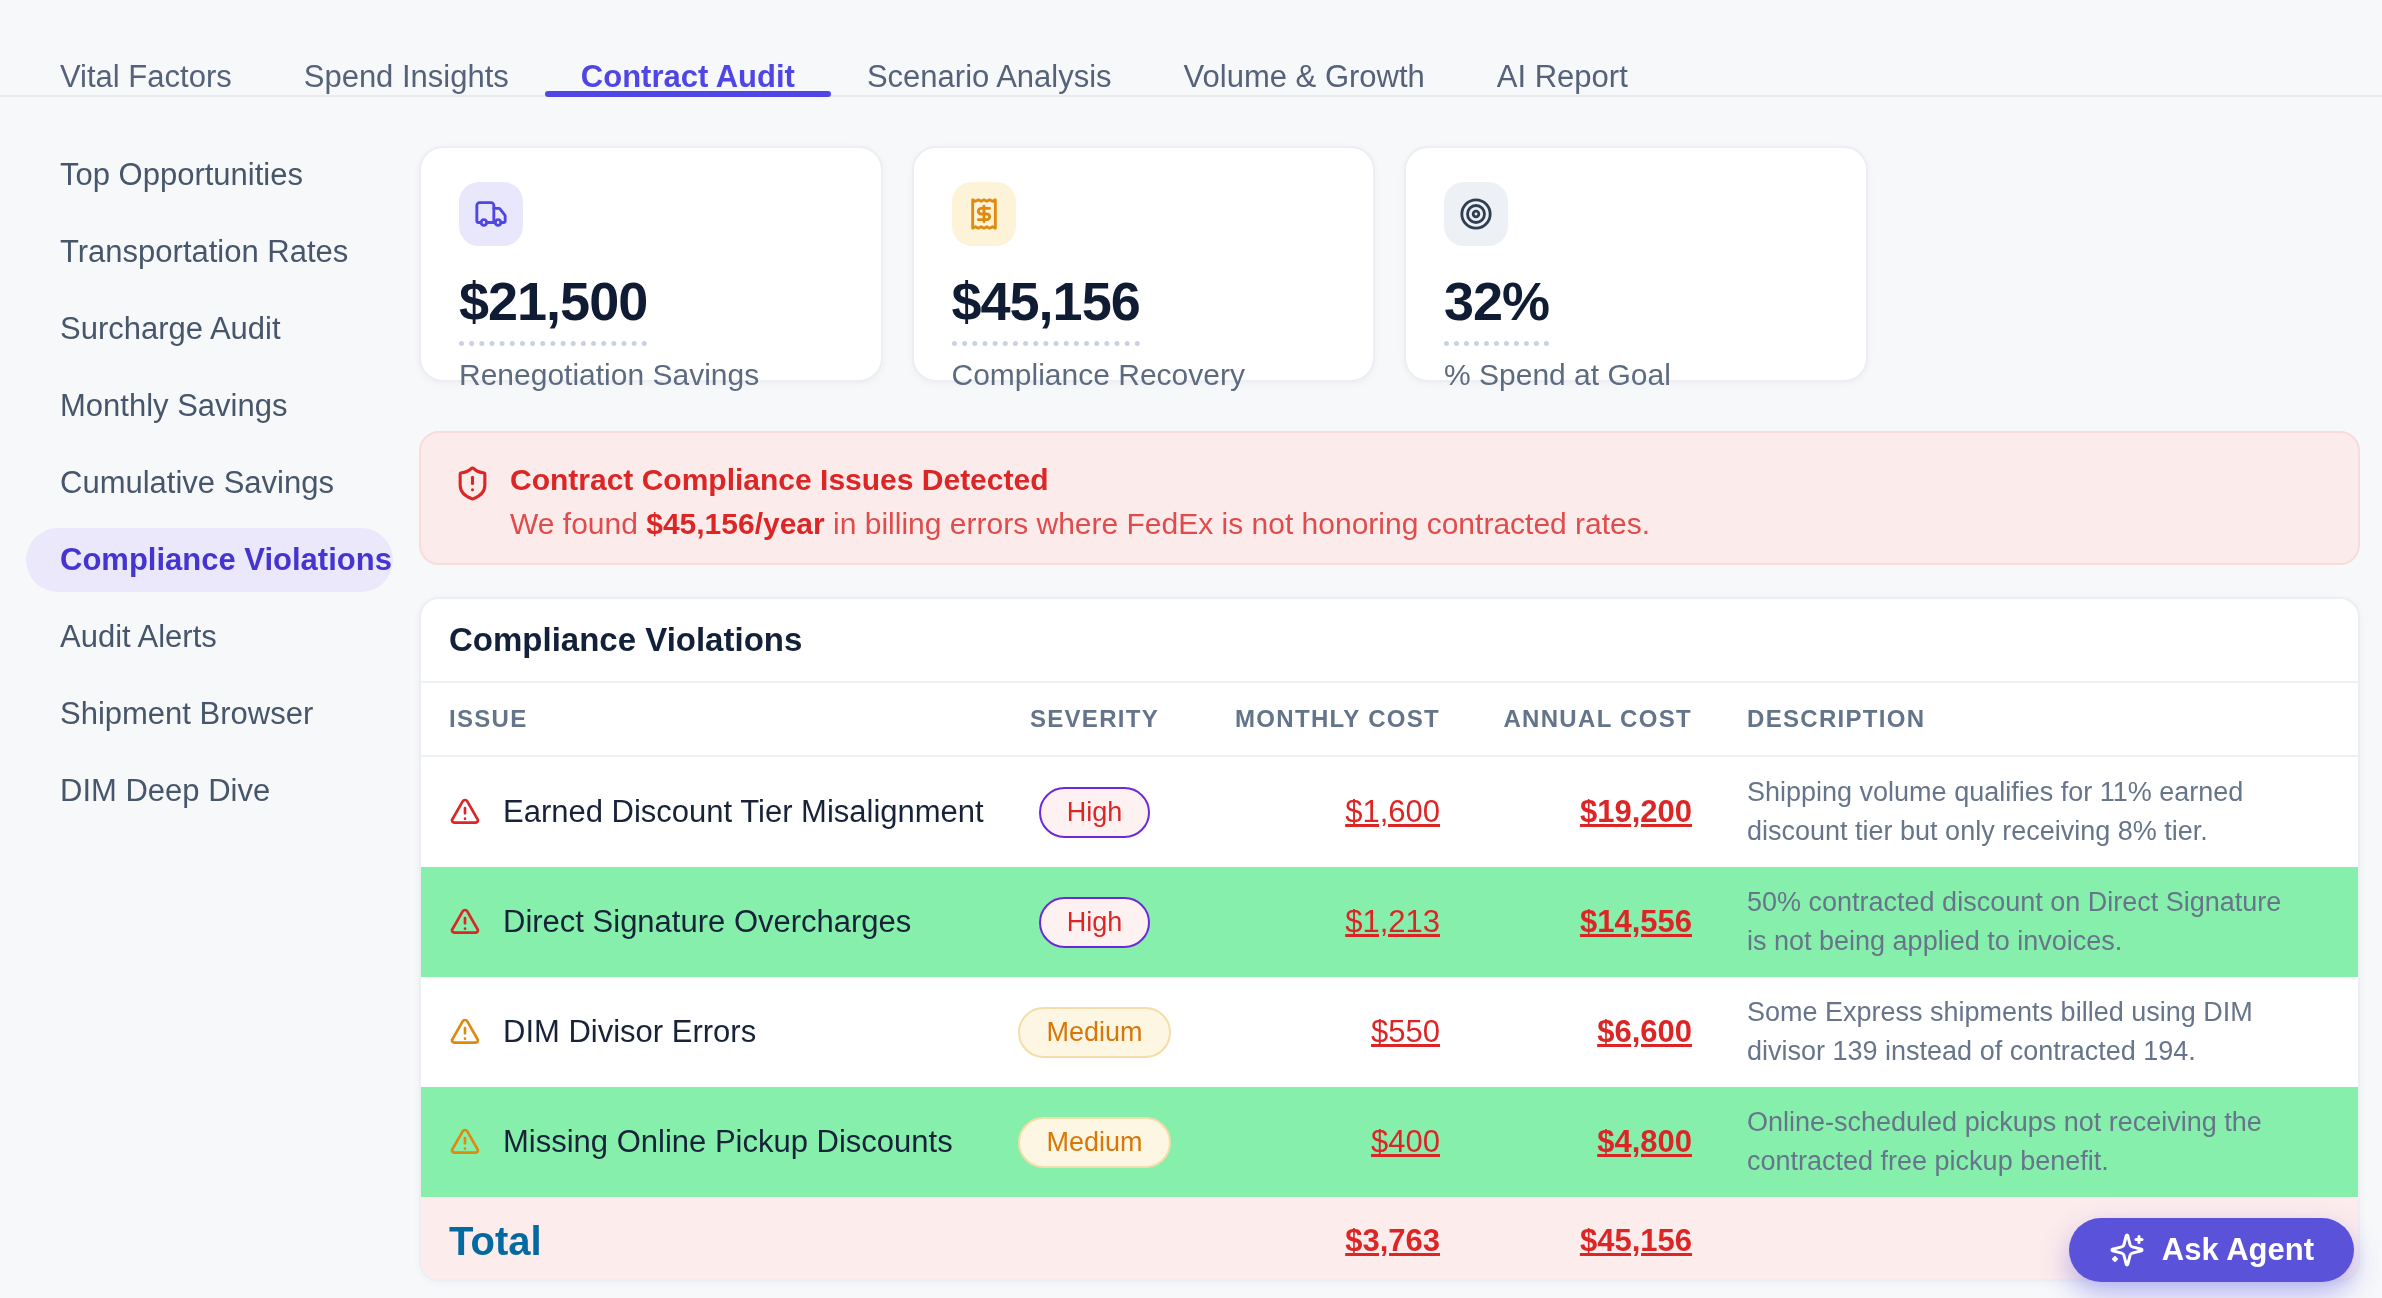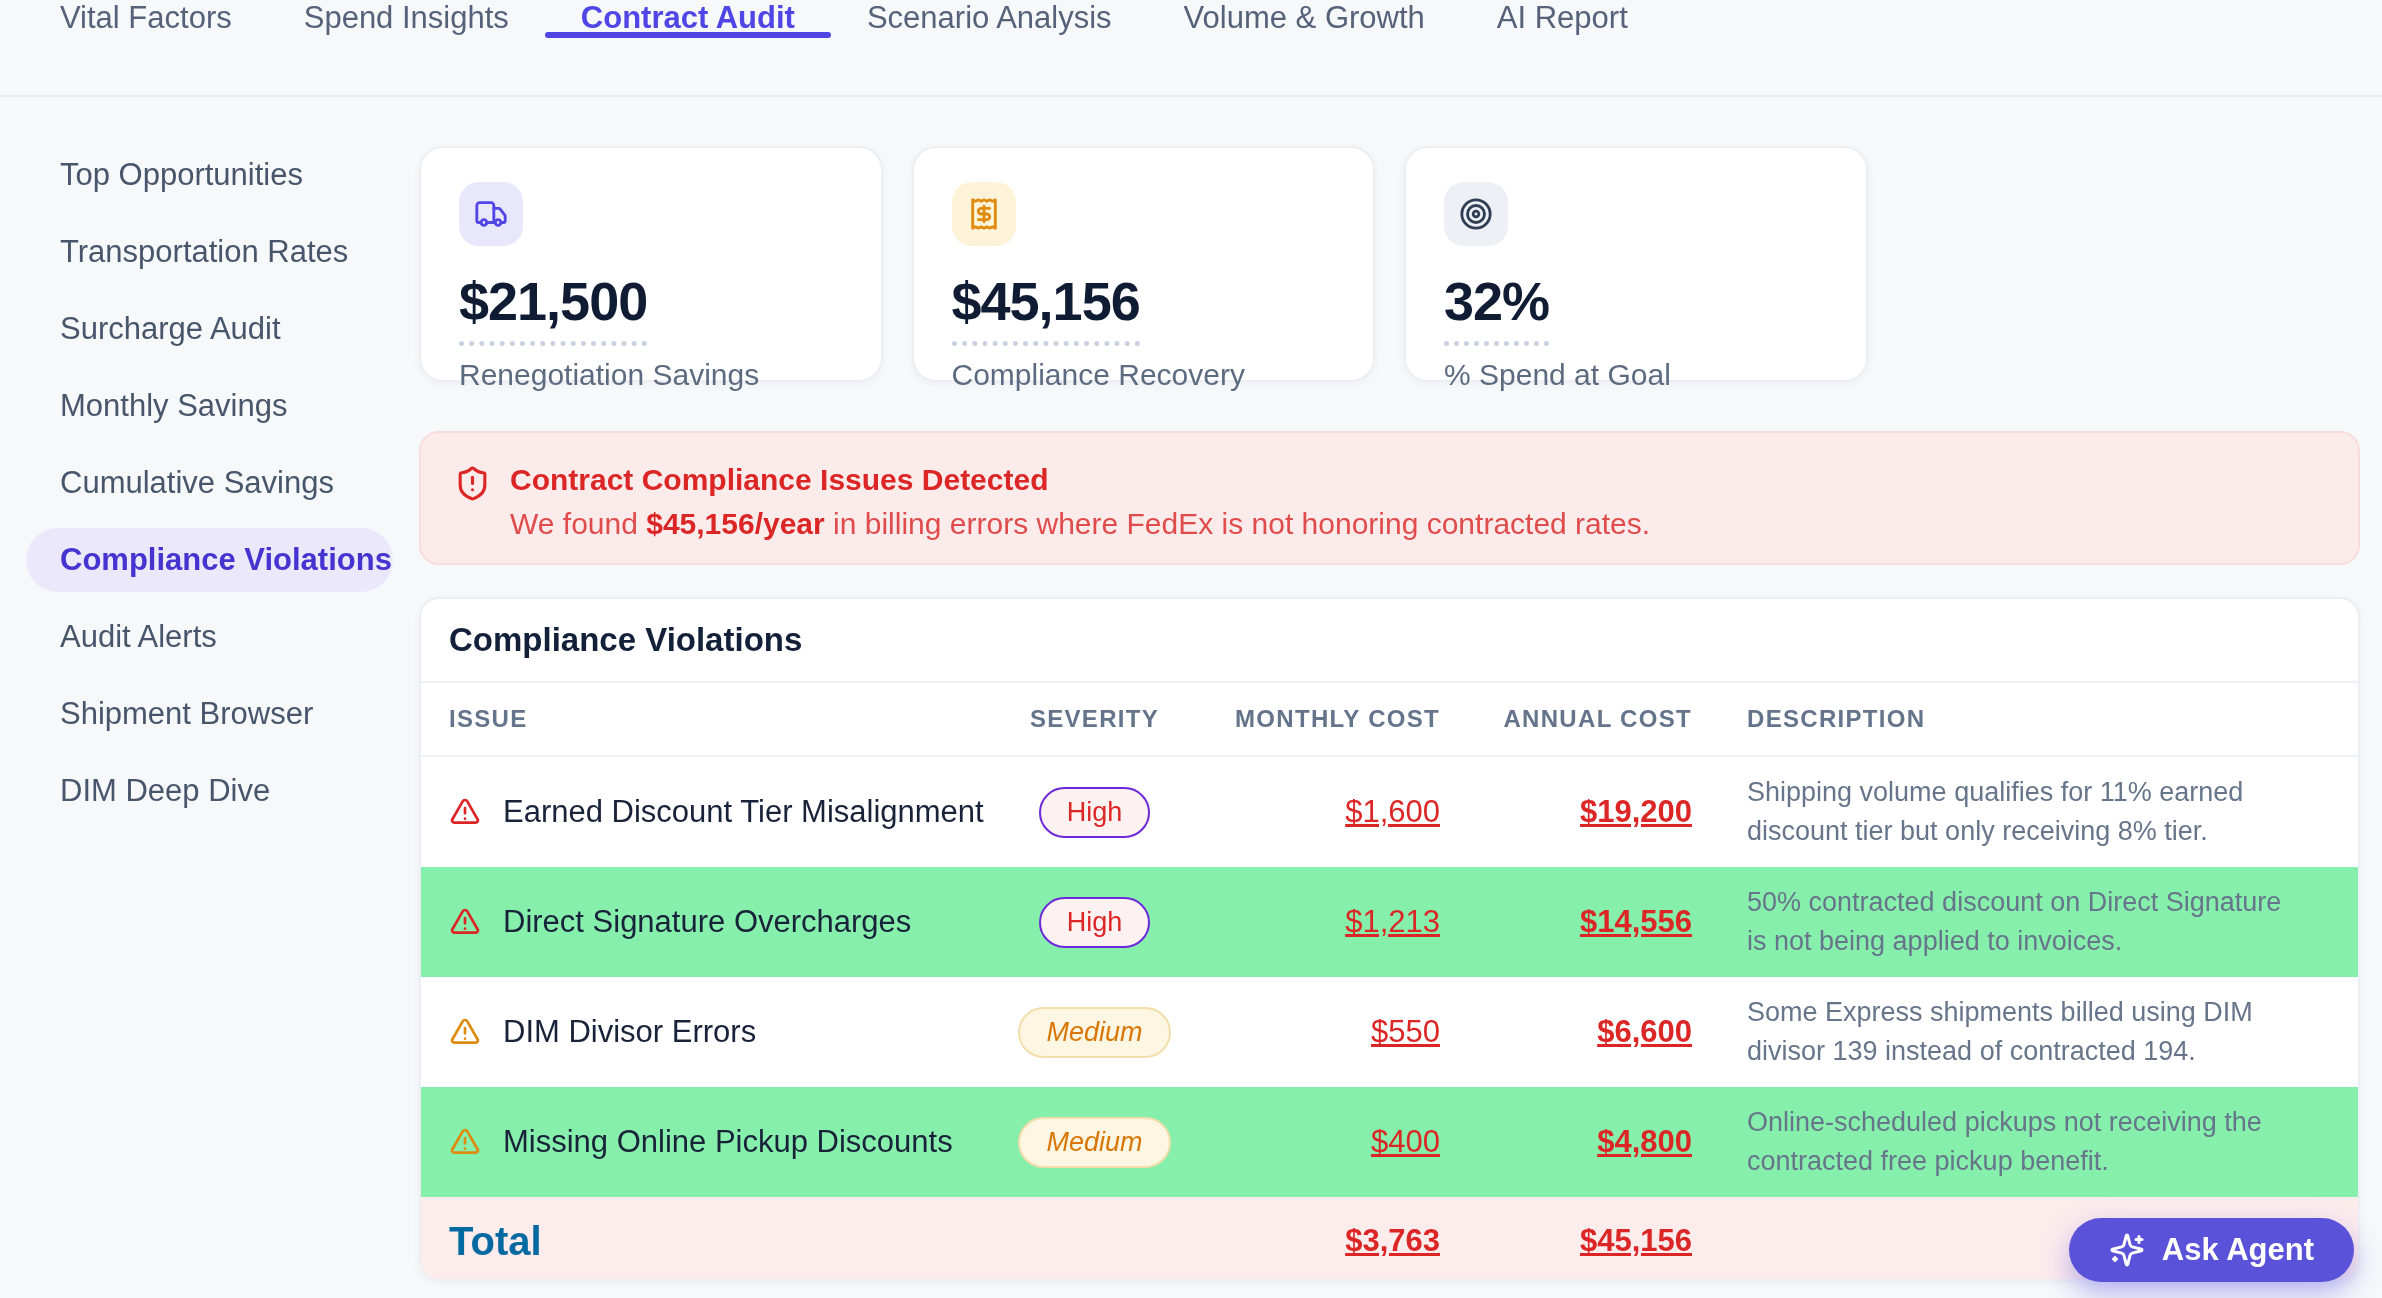--- a/index.html
+++ b/index.html
@@ -7,21 +7,21 @@
   body {
     font-family:"Liberation Sans", sans-serif;
     background:#f7f8fa;
     color:#1e293b;
     overflow:hidden;
   }
   #app { position:relative; width:2382px; height:1298px; }
 
   
   .topnav {
-    display:flex; align-items:flex-start;
+    display:flex; align-items:flex-end;
     height:97px; padding-left:24px;
     border-bottom:2px solid #e8ebf0;
     background:#f7f8fa;
   }
   .tab {
     position:relative;
     display:flex; align-items:center;
     padding:0 36px;
     font-size:31px; font-weight:500; color:#55627a;
     cursor:pointer; white-space:nowrap;
@@ -123,21 +123,21 @@
   .cell-desc { padding:14px 30px 14px 55px; font-size:27px; line-height:1.45; color:#67758a; }
   .cell-issue { display:flex; align-items:center; gap:22px; font-size:31px; font-weight:500; color:#182238; }
   .warn-icon { width:32px; height:32px; flex:0 0 auto; }
   .warn-icon.red   { color:#dc2626; }
   .warn-icon.amber { color:#dd8a0d; }
   .badge {
     display:inline-block; padding:8px 26px; border-radius:999px;
     font-size:27px; font-weight:500;
   }
   .badge.high   { background:#fdf1f1; border:2px solid #6d28d9; color:#dc2626; }
-  .badge.medium { background:#fdf6e2; border:2px solid #f3deab; color:#d97706;font-style:italic; }
+  .badge.medium { background:#fdf6e2; border:2px solid #f3deab; color:#d97706; }
 
   .trow.total { min-height:88px; background:#fdecec; }
   .total-label { font-size:40px; font-weight:700; color:#0369a1; }
 
   
   .ask-agent {
     position:absolute; right:28px; bottom:16px;
     height:64px; padding:0 40px;
     display:flex; align-items:center; gap:17px;
     background:#5b52da; color:#ffffff;

